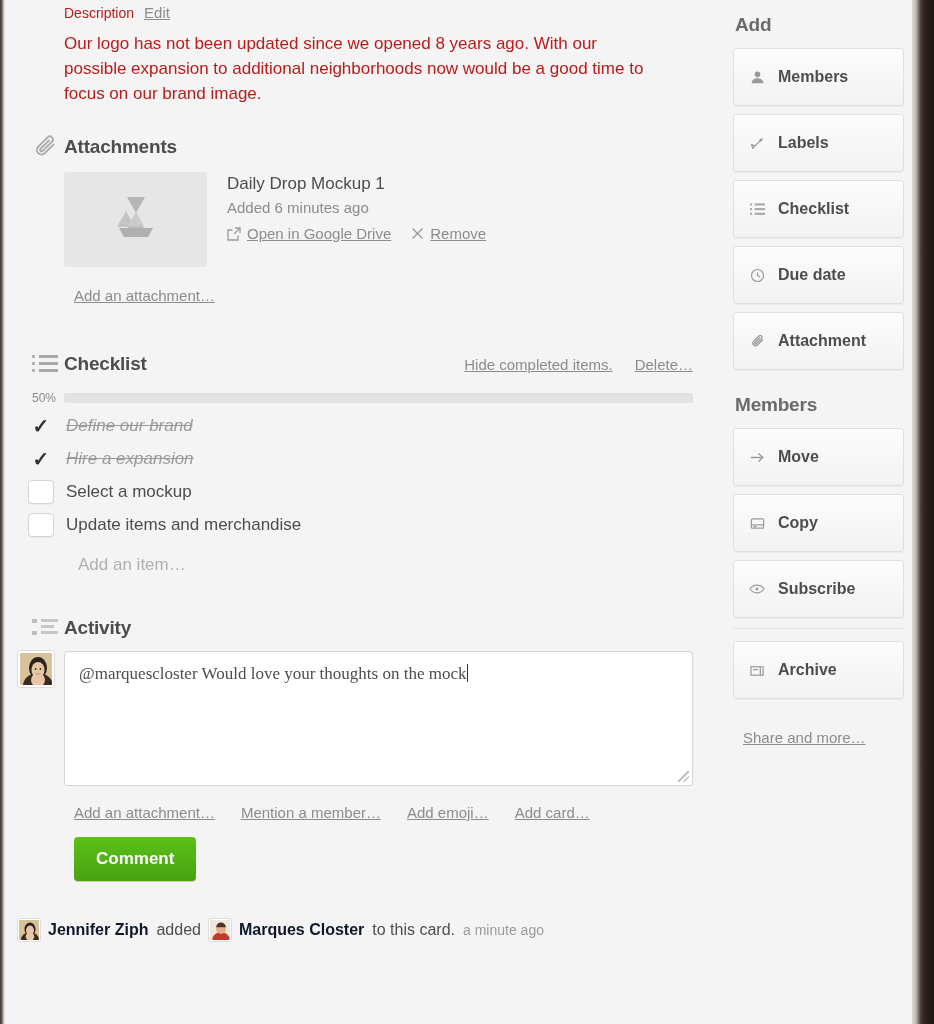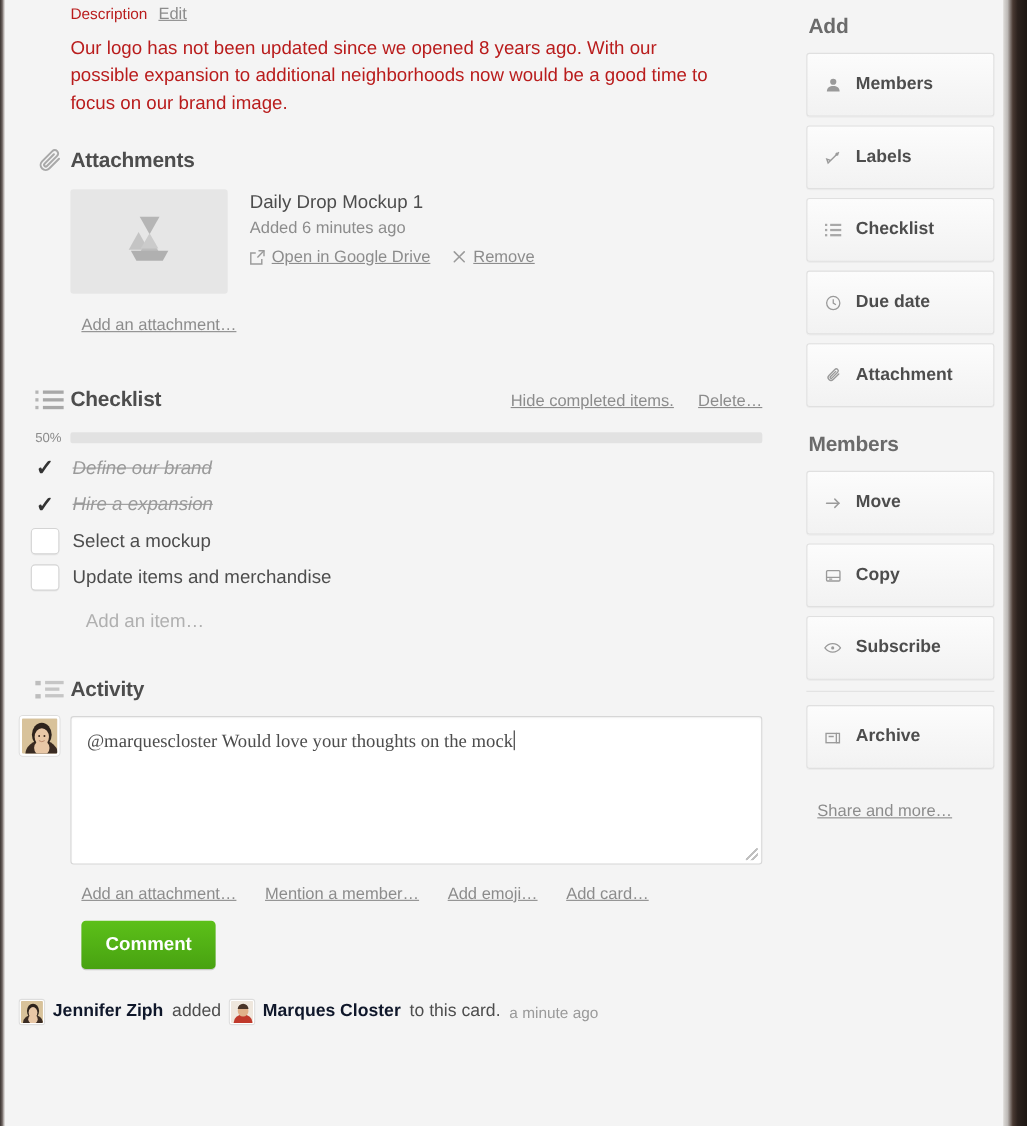--- a/index.html
+++ b/index.html
@@ -116,21 +116,21 @@
     vertical-align: -3px; margin-left: 1px;
   }
   .resize-grip {
     position: absolute; right: 3px; bottom: 3px; width: 11px; height: 11px;
     background:
       linear-gradient(135deg, transparent 45%, #c0c0c0 45%, #c0c0c0 55%, transparent 55%),
       linear-gradient(135deg, transparent 70%, #c0c0c0 70%, #c0c0c0 80%, transparent 80%);
   }
   .comment-links { display: flex; gap: 26px; padding: 18px 0 0 66px; }
   .comment-btn {
-    margin: 16px 0 6px 66px;
+    margin: 16px 0 16px 66px;
     background: linear-gradient(to bottom, #5cc019, #48a211);
     border: none; border-radius: 4px;
     color: #fff; font-weight: bold; font-size: 17px;
     padding: 12px 22px; cursor: pointer;
     box-shadow: 0 1px 0 rgba(0,0,0,.18);
     font-family: "Liberation Sans", sans-serif;
   }
   .activity-entry {
     display: flex; align-items: center; gap: 8px;
     padding: 22px 0 0 10px; font-size: 16px; color: #4d4d4d;

